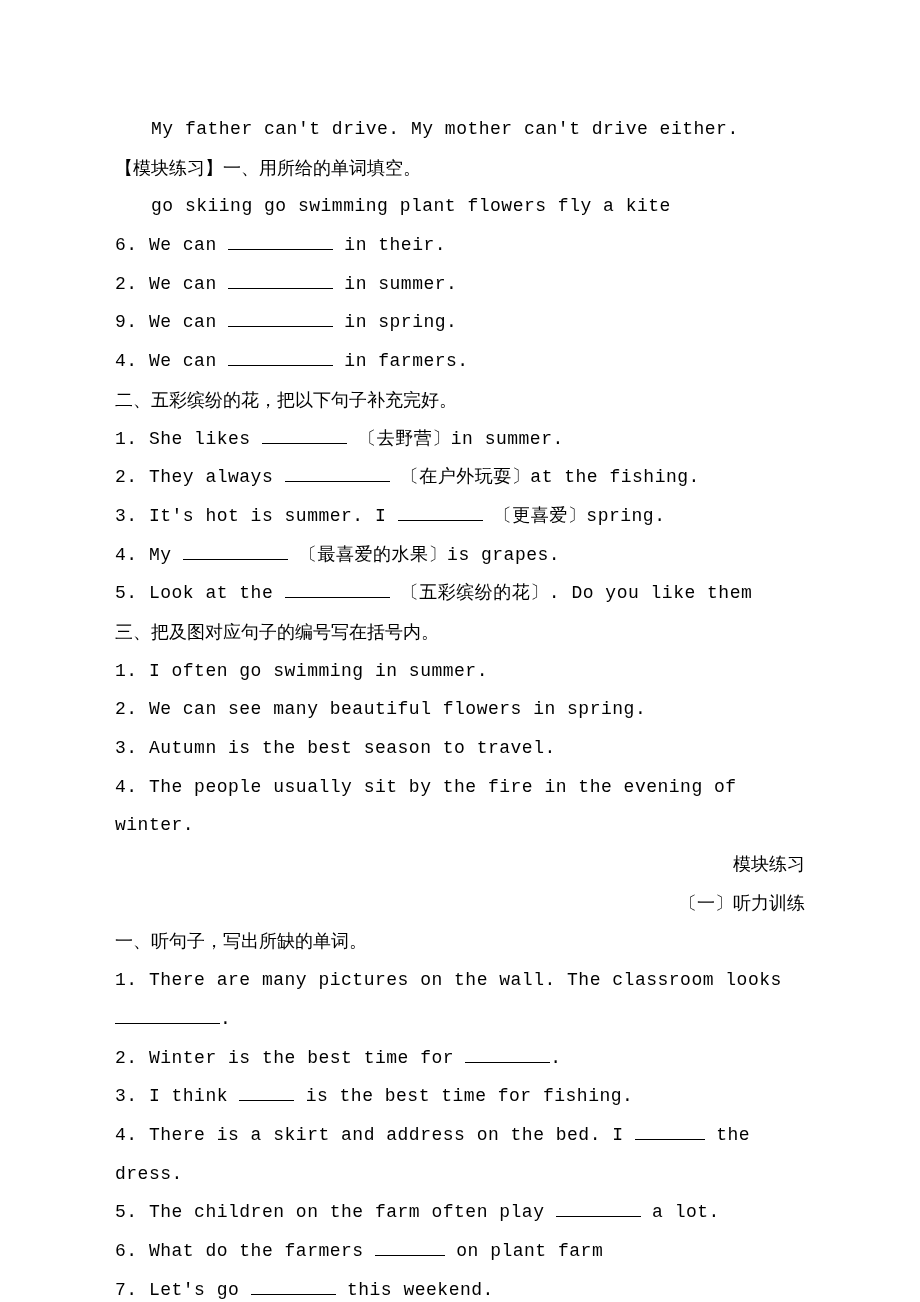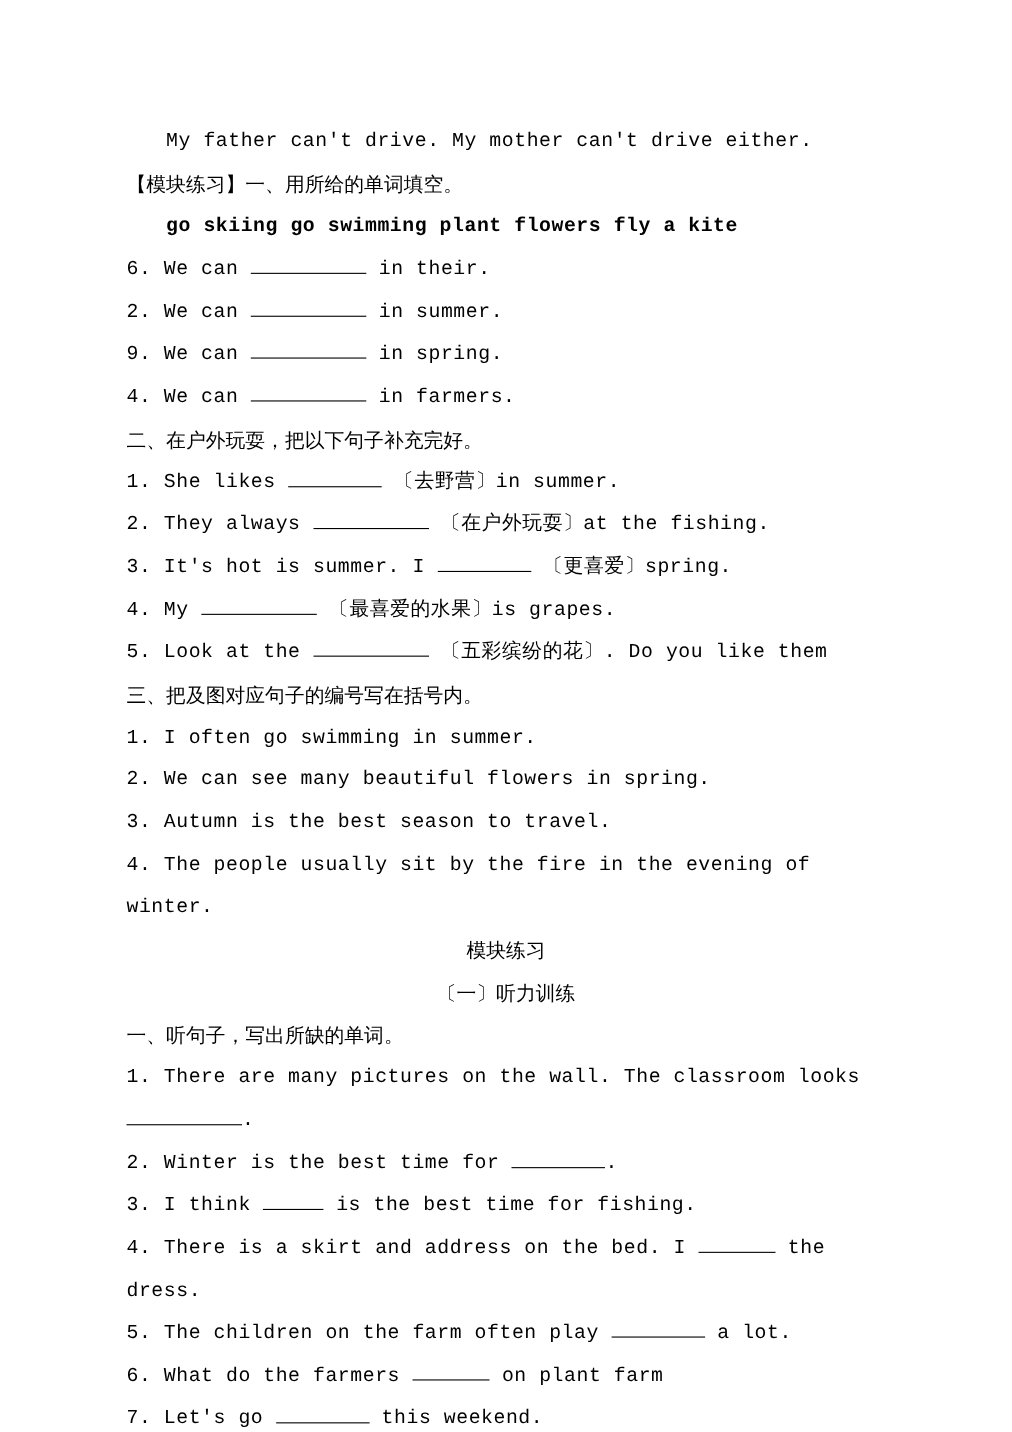--- a/index.html
+++ b/index.html
@@ -8,42 +8,42 @@
       min-height: 1302px;
       background: #fff;
       font-family: "SimSun", "宋体", serif;
       font-size: 18px;
       color: #000;
       padding: 110px 115px 0 115px;
       line-height: 2.15;
     }
     .line-indent { padding-left: 2em; }
     .mono { font-family: "Courier New", monospace; letter-spacing: 0.5px; }
-    .center { text-align: center; }
+    .center { text-align: right; }
     .blank-short { display: inline-block; border-bottom: 1px solid #000; width: 85px; vertical-align: baseline; }
     .blank-med { display: inline-block; border-bottom: 1px solid #000; width: 105px; vertical-align: baseline; }
     .blank-sm { display: inline-block; border-bottom: 1px solid #000; width: 70px; vertical-align: baseline; }
     .blank-xs { display: inline-block; border-bottom: 1px solid #000; width: 55px; vertical-align: baseline; }
-    .word-bank { letter-spacing: 0.5px; font-weight: bold; }
+    .word-bank { letter-spacing: 0.5px; }
   </style>
 </head>
 <body>
 
 <div class="line-indent mono">My father can't drive. My mother can't drive either.</div>
 
 <div>【模块练习】一、用所给的单词填空。</div>
 
 <div class="line-indent mono word-bank">go skiing    go swimming    plant flowers    fly a kite</div>
 
 <div class="mono"><span>6. We can </span><span class="blank-med"></span><span> in their.</span></div>
 <div class="mono"><span>2. We can </span><span class="blank-med"></span><span> in summer.</span></div>
 <div class="mono"><span>9. We can </span><span class="blank-med"></span><span> in spring.</span></div>
 <div class="mono"><span>4. We can </span><span class="blank-med"></span><span> in farmers.</span></div>
 
-<div>二、在户外玩耍，把以下句子补充完好。</div>
+<div>二、五彩缤纷的花，把以下句子补充完好。</div>
 
 <div class="mono"><span>1. She likes </span><span class="blank-short"></span><span> 〔去野营〕in summer.</span></div>
 <div class="mono"><span>2. They always </span><span class="blank-med"></span><span> 〔在户外玩耍〕at the fishing.</span></div>
 <div class="mono"><span>3. It's hot is summer. I </span><span class="blank-short"></span><span> 〔更喜爱〕spring.</span></div>
 <div class="mono"><span>4. My </span><span class="blank-med"></span><span> 〔最喜爱的水果〕is grapes.</span></div>
 <div class="mono"><span>5. Look at the </span><span class="blank-med"></span><span> 〔五彩缤纷的花〕. Do you like them</span></div>
 
 <div>三、把及图对应句子的编号写在括号内。</div>
 
 <div class="mono">1. I often go swimming in summer.</div>

